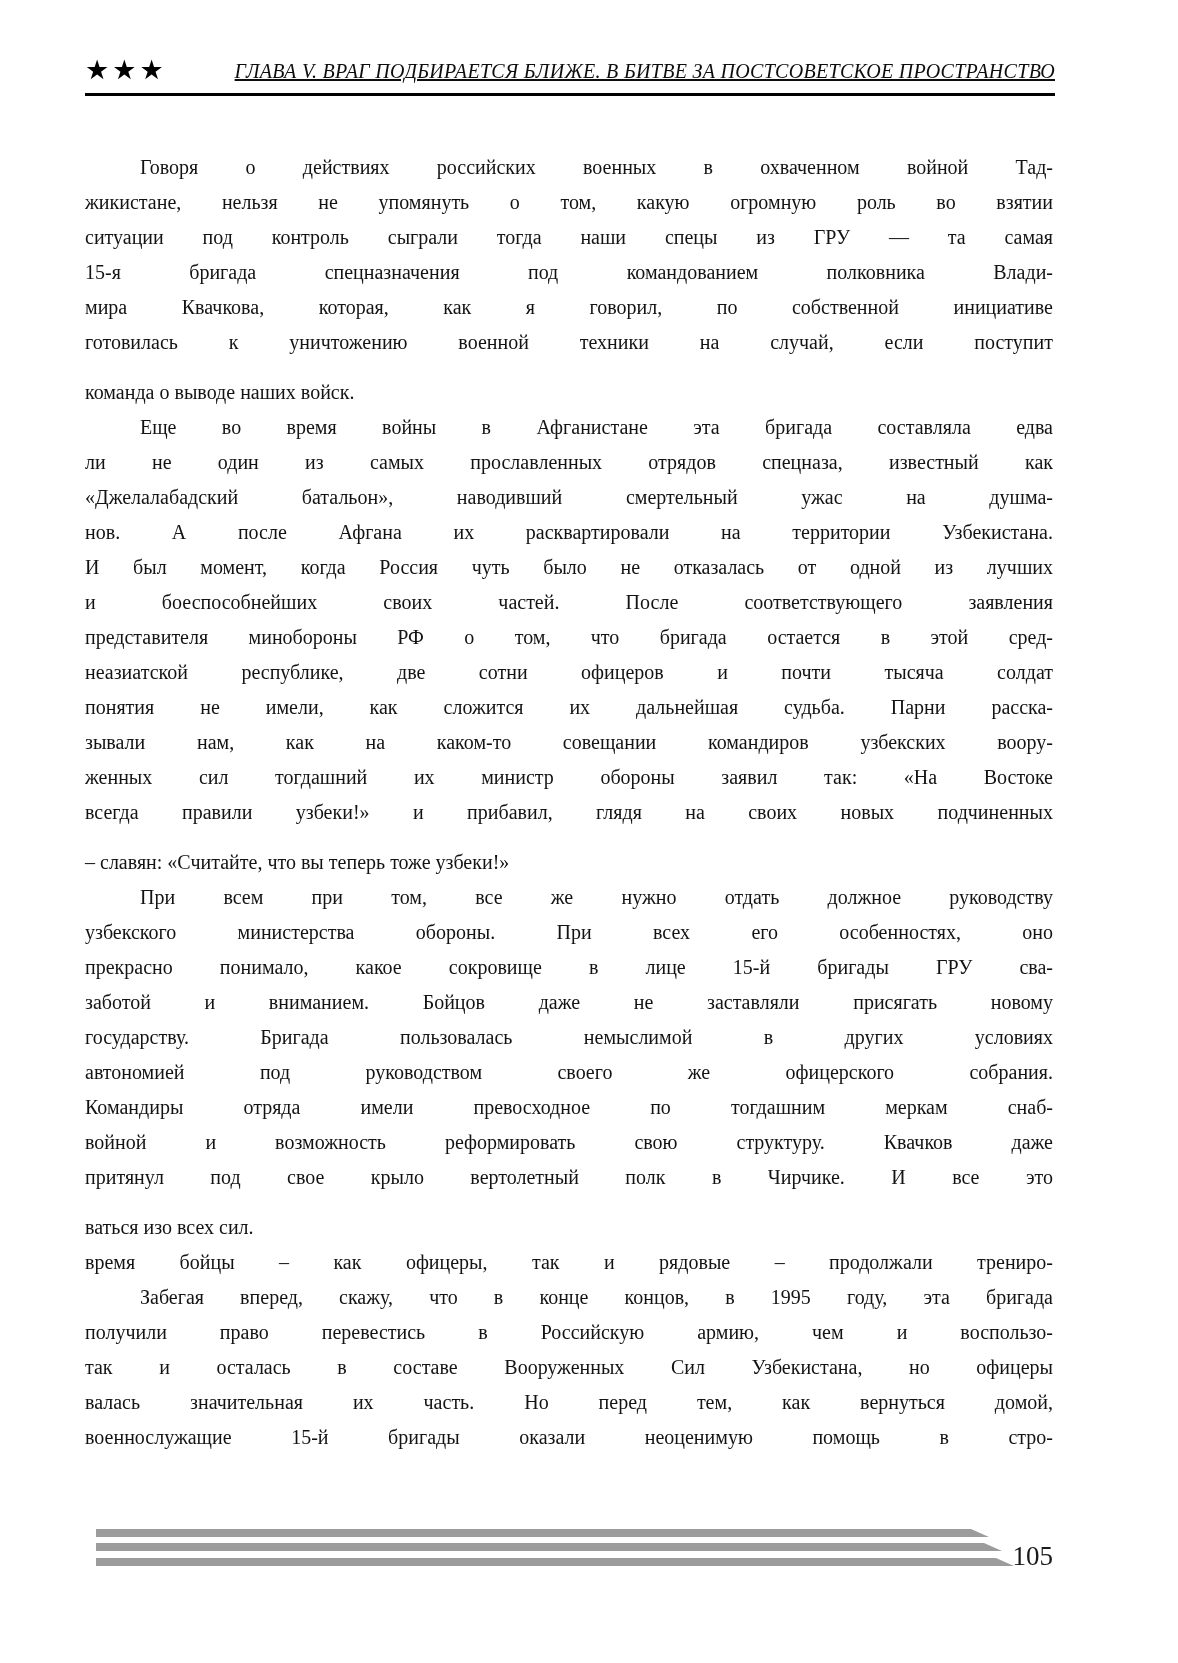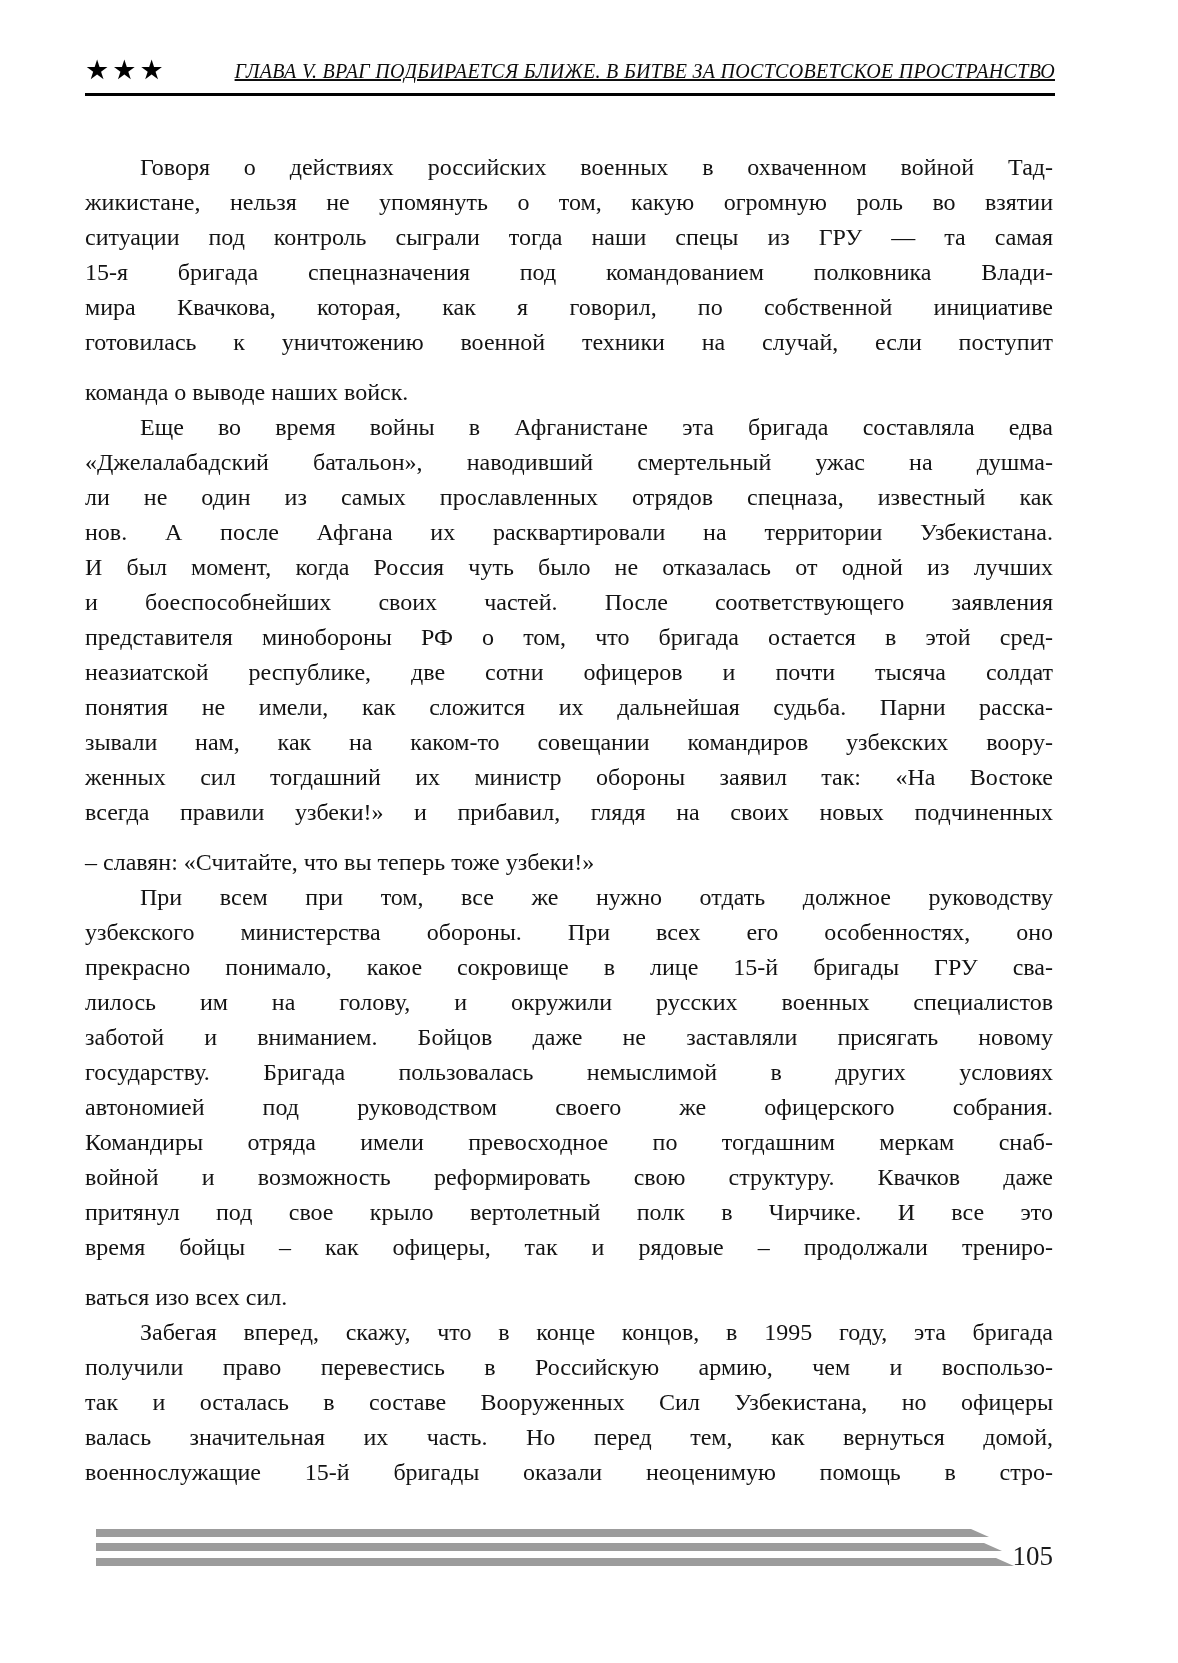--- a/index.html
+++ b/index.html
@@ -43,21 +43,21 @@
     text-transform: uppercase;
     text-decoration: underline;
   }
 
   
   .body-text {
     position: absolute;
     left: 85px;
     top: 150px;
     width: 968px;
-    font-size: 24px;
+    font-size: 20px;
     line-height: 35px;
     color: #131313;
   }
   .line {
     text-align: justify;
     text-align-last: justify;
     white-space: normal;
   }
   .line.indent { text-indent: 55px; }
   .line.end { text-align-last: left; margin-top: 15px; }
@@ -99,44 +99,43 @@
 
   <div class="body-text">
       <div class="line indent">Говоря о действиях российских военных в охваченном войной Тад-</div>
       <div class="line">жикистане, нельзя не упомянуть о том, какую огромную роль во взятии</div>
       <div class="line">ситуации под контроль сыграли тогда наши спецы из ГРУ — та самая</div>
       <div class="line">15-я бригада спецназначения под командованием полковника Влади-</div>
       <div class="line">мира Квачкова, которая, как я говорил, по собственной инициативе</div>
       <div class="line">готовилась к уничтожению военной техники на случай, если поступит</div>
       <div class="line end">команда о выводе наших войск.</div>
       <div class="line indent">Еще во время войны в Афганистане эта бригада составляла едва</div>
+      <div class="line">ли не один из самых прославленных отрядов спецназа, известный как</div>
       <div class="line">«Джелалабадский батальон», наводивший смертельный ужас на душма-</div>
-      <div class="line">ли не один из самых прославленных отрядов спецназа, известный как</div>
       <div class="line">нов. А после Афгана их расквартировали на территории Узбекистана.</div>
       <div class="line">И был момент, когда Россия чуть было не отказалась от одной из лучших</div>
       <div class="line">и боеспособнейших своих частей. После соответствующего заявления</div>
       <div class="line">представителя минобороны РФ о том, что бригада остается в этой сред-</div>
       <div class="line">неазиатской республике, две сотни офицеров и почти тысяча солдат</div>
       <div class="line">понятия не имели, как сложится их дальнейшая судьба. Парни расска-</div>
       <div class="line">зывали нам, как на каком-то совещании командиров узбекских воору-</div>
       <div class="line">женных сил тогдашний их министр обороны заявил так: «На Востоке</div>
       <div class="line">всегда правили узбеки!» и прибавил, глядя на своих новых подчиненных</div>
       <div class="line end">– славян: «Считайте, что вы теперь тоже узбеки!»</div>
       <div class="line indent">При всем при том, все же нужно отдать должное руководству</div>
       <div class="line">узбекского министерства обороны. При всех его особенностях, оно</div>
       <div class="line">прекрасно понимало, какое сокровище в лице 15-й бригады ГРУ сва-</div>
-      <div class="line">лилось им на голову, и окружили русских военных специалистов</div>
       <div class="line">заботой и вниманием. Бойцов даже не заставляли присягать новому</div>
       <div class="line">государству. Бригада пользовалась немыслимой в других условиях</div>
       <div class="line">автономией под руководством своего же офицерского собрания.</div>
       <div class="line">Командиры отряда имели превосходное по тогдашним меркам снаб-</div>
       <div class="line">войной и возможность реформировать свою структуру. Квачков даже</div>
       <div class="line">притянул под свое крыло вертолетный полк в Чирчике. И все это</div>
+      <div class="line end">ваться изо всех сил.</div>
       <div class="line">время бойцы – как офицеры, так и рядовые – продолжали трениро-</div>
-      <div class="line end">ваться изо всех сил.</div>
       <div class="line indent">Забегая вперед, скажу, что в конце концов, в 1995 году, эта бригада</div>
       <div class="line">получили право перевестись в Российскую армию, чем и воспользо-</div>
       <div class="line">так и осталась в составе Вооруженных Сил Узбекистана, но офицеры</div>
       <div class="line">валась значительная их часть. Но перед тем, как вернуться домой,</div>
       <div class="line">военнослужащие 15-й бригады оказали неоценимую помощь в стро-</div>
     </div>
 
   <div class="footer-ornament">
     <div class="stripe s1" style="background: rgb(156, 156, 156);"></div>
     <div class="stripe s2" style="background: rgb(156, 156, 156);"></div>

